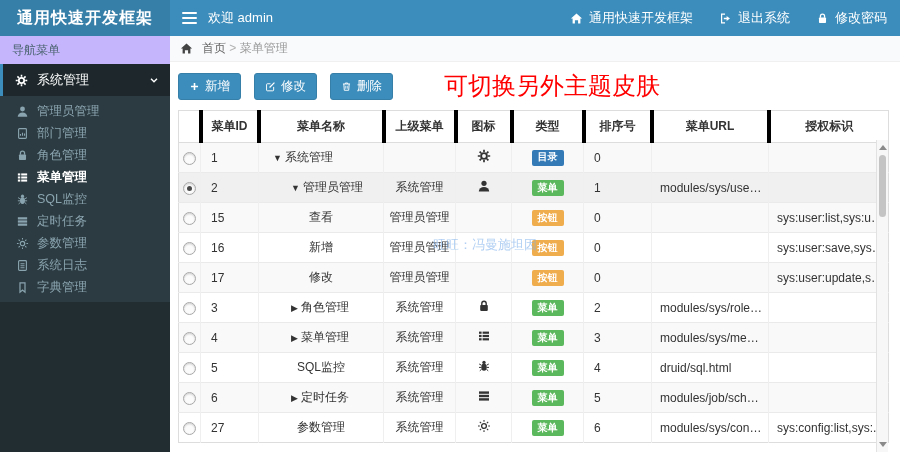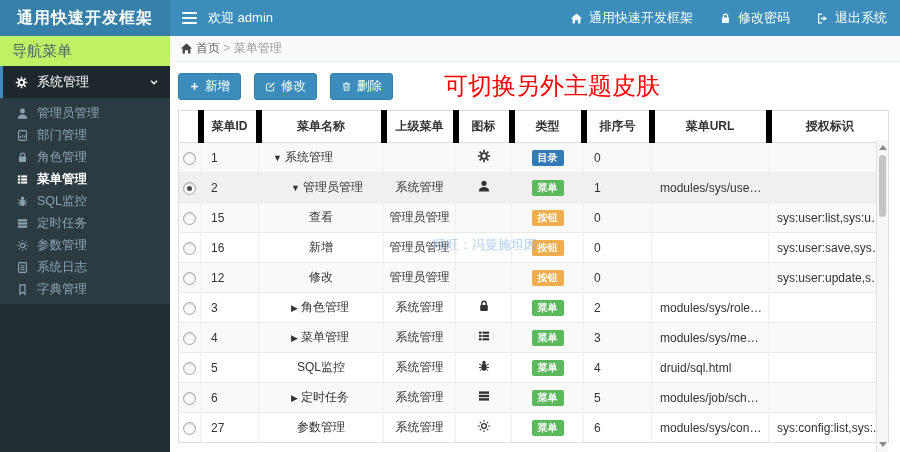--- a/index.html
+++ b/index.html
@@ -18,52 +18,52 @@
   .welcome { }
   .nav-right { margin-left:auto; display:flex; align-items:center; height:100%; }
   .nav-right a { display:flex; align-items:center; gap:6px; color:#fff; text-decoration:none;
     padding:0 13px; height:100%; cursor:pointer; }
   .ic { display:inline-flex; width:13px; height:13px; flex:0 0 auto; }
   .ic svg { width:100%; height:100%; }
 
   
   .lower { flex:1; display:flex; min-height:0; }
   .sidebar { width:170px; flex:0 0 170px; background:#222d32; color:#b8c7ce; }
-  .sidebar-header { padding:6px 12px 5px; font-size:15px; color:#4b646f; background:#bef264; }
+  .sidebar-header { padding:6px 12px 5px; font-size:12px; color:#4b646f; background:#c4b5fd; }
   .tree-parent { height:32px; display:flex; align-items:center; gap:9px; padding:0 10px 0 12px;
     background:#1e282c; border-left:3px solid #3c8dbc; color:#fff; font-size:13px; cursor:pointer; }
   .tree-parent .chev { margin-left:auto; width:12px; height:12px; }
   .submenu { list-style:none; background:#2c3b41; padding:4px 0; }
   .submenu li { height:22px; display:flex; align-items:center; gap:8px; padding-left:16px;
     font-size:12.5px; color:#8aa4af; cursor:pointer; }
   .submenu li.active { color:#fff; font-weight:bold; }
 
   
   .main { flex:1; min-width:0; display:flex; flex-direction:column; background:#fff; }
   .breadcrumb { height:26px; flex:0 0 26px; background:#f9fafc; border-bottom:1px solid #f0f0f0;
-    display:flex; align-items:center; gap:3px; padding-left:10px; font-size:12px; color:#666; }
+    display:flex; align-items:center; gap:9px; padding-left:10px; font-size:12px; color:#666; }
   .breadcrumb .ic { width:13px; height:13px; color:#444; }
   .crumb-sep { color:#b0b0b0; }
   .crumb-last { color:#999; }
 
   .content { flex:1; position:relative; overflow:hidden; padding:10px 12px 0 8px; }
   .toolbar { display:flex; align-items:center; gap:13px; height:28px; }
   .btn { display:inline-flex; align-items:center; gap:5px; background:#3c8dbc; color:#fff;
     border:1px solid #367fa9; border-radius:3px; font-size:12.5px; padding:0 10px; height:27px;
     cursor:pointer; font-family:inherit; }
   .btn .ic { width:11px; height:11px; }
   .note { margin-left:38px; font-family:"Liberation Serif","DejaVu Serif",serif;
     color:#ff0000; font-size:24px; white-space:nowrap; }
 
   
   .table-wrap { margin-top:10px; }
   table { width:100%; border-collapse:collapse; table-layout:fixed; border:1px solid #ddd;
     font-size:12px; color:#333; background:#fff; }
   thead th { font-weight:bold; padding:7px 4px; border-bottom:1px solid #ddd;
-    border-right:6px solid #000000; white-space:nowrap; overflow:hidden; background:#fff; }
+    border-right:4px solid #000000; white-space:nowrap; overflow:hidden; background:#fff; }
   thead th:last-child { border-right:none;margin-top:28px; }
   tbody td { padding:6px 4px; border-top:1px solid #eaeaea; border-right:1px solid #efefef;
     white-space:nowrap; overflow:hidden; text-align:center; height:28px; }
   tbody td:last-child { border-right:none; }
   tbody tr:nth-child(odd) { background:#f9f9f9; }
   tbody tr.selected { background:#f0f0f0; }
   td.c-id { text-align:left; padding-left:10px; }
   td.c-url, td.c-perms { text-align:left; padding-left:8px; text-overflow:ellipsis; }
   td.c-name { text-align:center; }
   td.c-name .inner { display:block; }
@@ -111,34 +111,34 @@
             <span class="ic">
               <svg viewBox="0 0 14 14">
                 <path fill="currentColor" d="M7 1.5 13 7h-1.8v5.5H8.7V8.8H5.3v3.7H2.8V7H1z"></path>
               </svg>
             </span>
             <span>通用快速开发框架</span>
           </a>
           <a>
             <span class="ic">
               <svg viewBox="0 0 14 14" fill="none">
+                <path stroke="currentColor" stroke-width="1.3" d="M6.5 2.2H2.8v9.6h3.7"></path>
+                <path fill="currentColor" d="M8.2 4.2 11.8 7 8.2 9.8V7.8H5.2V6.2h3z"></path>
+              </svg>
+            </span>
+            <span>退出系统</span>
+          </a>
+          <a>
+            <span class="ic">
+              <svg viewBox="0 0 14 14" fill="none">
                 <path stroke="currentColor" stroke-width="1.4" d="M4.8 6.2V4.4a2.2 2.2 0 0 1 4.4 0v1.8"></path>
                 <rect fill="currentColor" x="3.2" y="5.9" width="7.6" height="6" rx="0.8"></rect>
               </svg>
             </span>
             <span>修改密码</span>
-          </a>
-          <a>
-            <span class="ic">
-              <svg viewBox="0 0 14 14" fill="none">
-                <path stroke="currentColor" stroke-width="1.3" d="M6.5 2.2H2.8v9.6h3.7"></path>
-                <path fill="currentColor" d="M8.2 4.2 11.8 7 8.2 9.8V7.8H5.2V6.2h3z"></path>
-              </svg>
-            </span>
-            <span>退出系统</span>
           </a>
         </nav>
     </div>
   </header>
 
   <div class="lower">
     <aside class="sidebar">
       <div class="sidebar-header">导航菜单</div>
       <div class="tree-parent">
         <span class="ic">
@@ -318,21 +318,21 @@
                   <td class="c-name">
                     <span class="inner l0"><span class="caret">▼</span><span>系统管理</span></span>
                   </td>
                   <td></td>
                   <td><span class="ic">
                       <svg viewBox="0 0 14 14" fill="none">
                         <circle cx="7" cy="7" r="2.9" stroke="currentColor" stroke-width="1.9"></circle>
                         <path stroke="currentColor" stroke-width="1.7" d="M7 .8V3M7 11v2.2M.8 7H3M11 7h2.2M2.6 2.6 4.2 4.2M9.8 9.8l1.6 1.6M11.4 2.6 9.8 4.2M4.2 9.8l-1.6 1.6"></path>
                       </svg>
                     </span></td>
-                  <td><span class="badge" style="background: rgb(51, 122, 183);">目录</span></td>
+                  <td><span class="badge" style="background: rgb(51, 122, 183); font-family: Liberation Mono, monospace;">目录</span></td>
                   <td class="c-id">0</td>
                   <td class="c-url"></td>
                   <td class="c-perms"></td>
                 </tr>
                 <tr class="selected">
                   <td><span class="radio checked"></span></td>
                   <td class="c-id">2</td>
                   <td class="c-name">
                     <span class="inner l1"><span class="caret">▼</span><span>管理员管理</span></span>
                   </td>
@@ -369,21 +369,21 @@
                   </td>
                   <td>管理员管理</td>
                   <td></td>
                   <td><span class="badge" style="background: rgb(240, 173, 78);">按钮</span></td>
                   <td class="c-id">0</td>
                   <td class="c-url"></td>
                   <td class="c-perms">sys:user:save,sys:...</td>
                 </tr>
                 <tr>
                   <td><span class="radio"></span></td>
-                  <td class="c-id">12</td>
+                  <td class="c-id">17</td>
                   <td class="c-name">
                     <span class="inner c"><span>修改</span></span>
                   </td>
                   <td>管理员管理</td>
                   <td></td>
                   <td><span class="badge" style="background: rgb(240, 173, 78);">按钮</span></td>
                   <td class="c-id">0</td>
                   <td class="c-url"></td>
                   <td class="c-perms">sys:user:update,sy...</td>
                 </tr>

